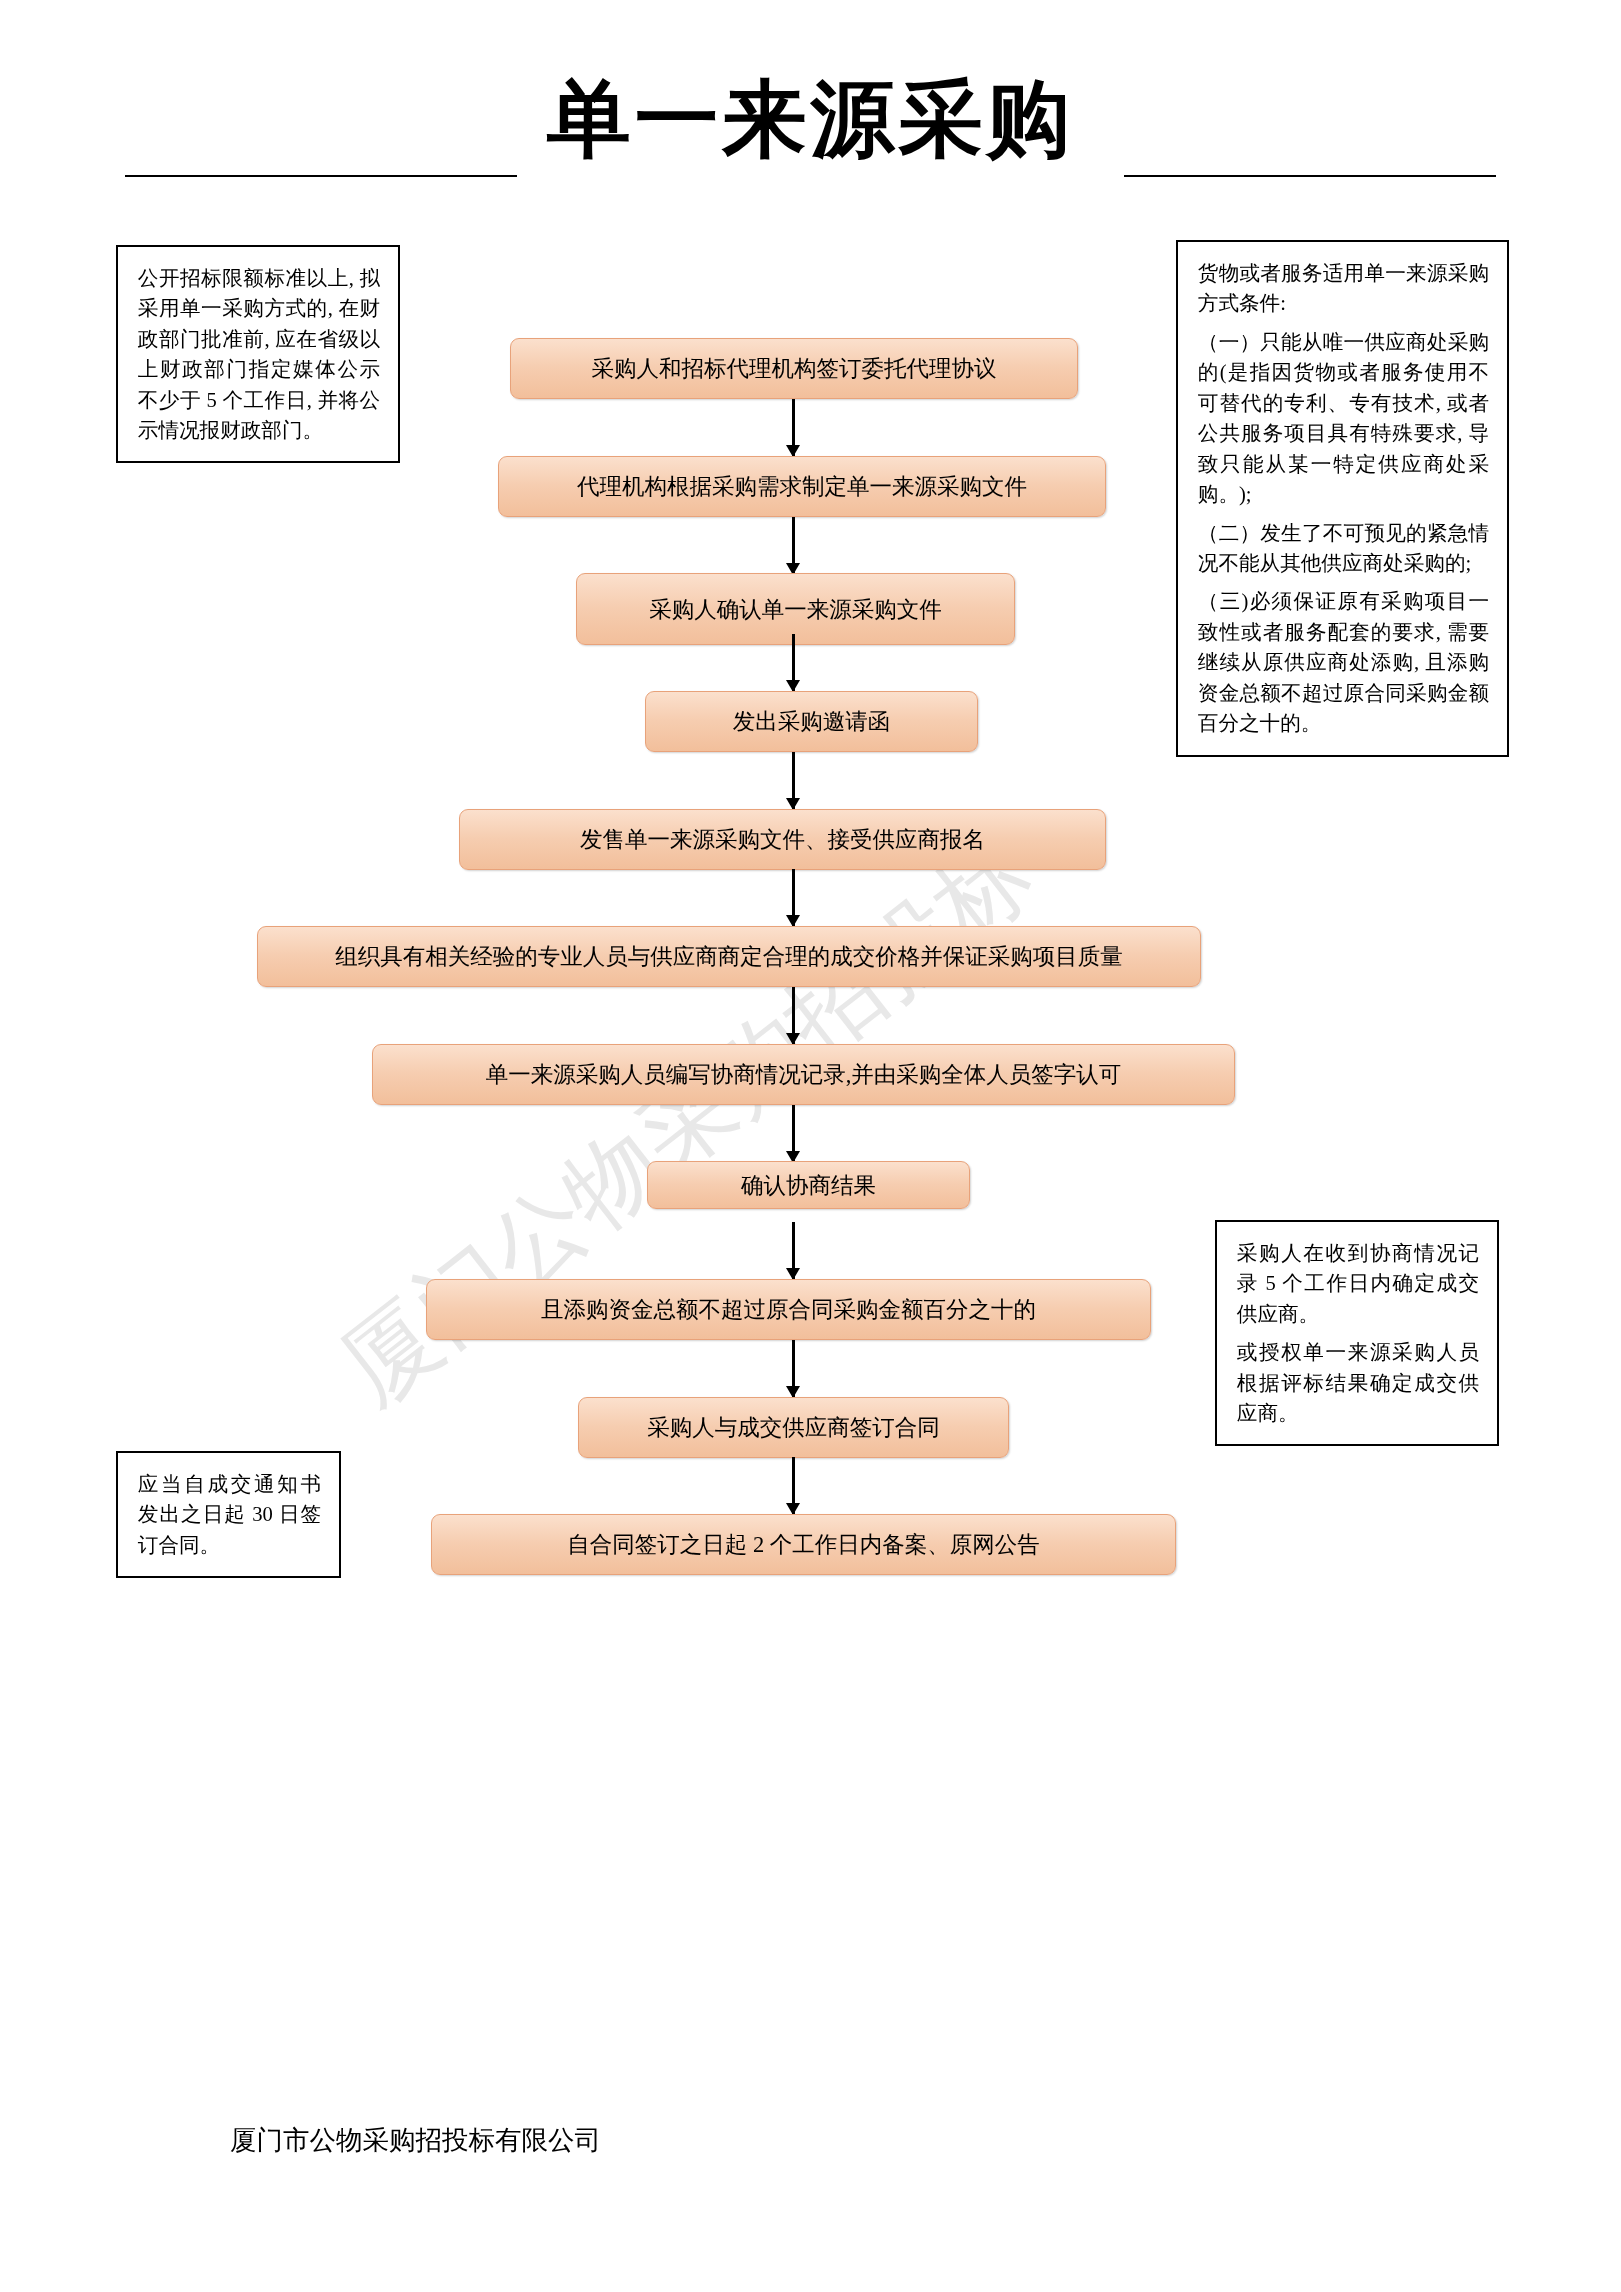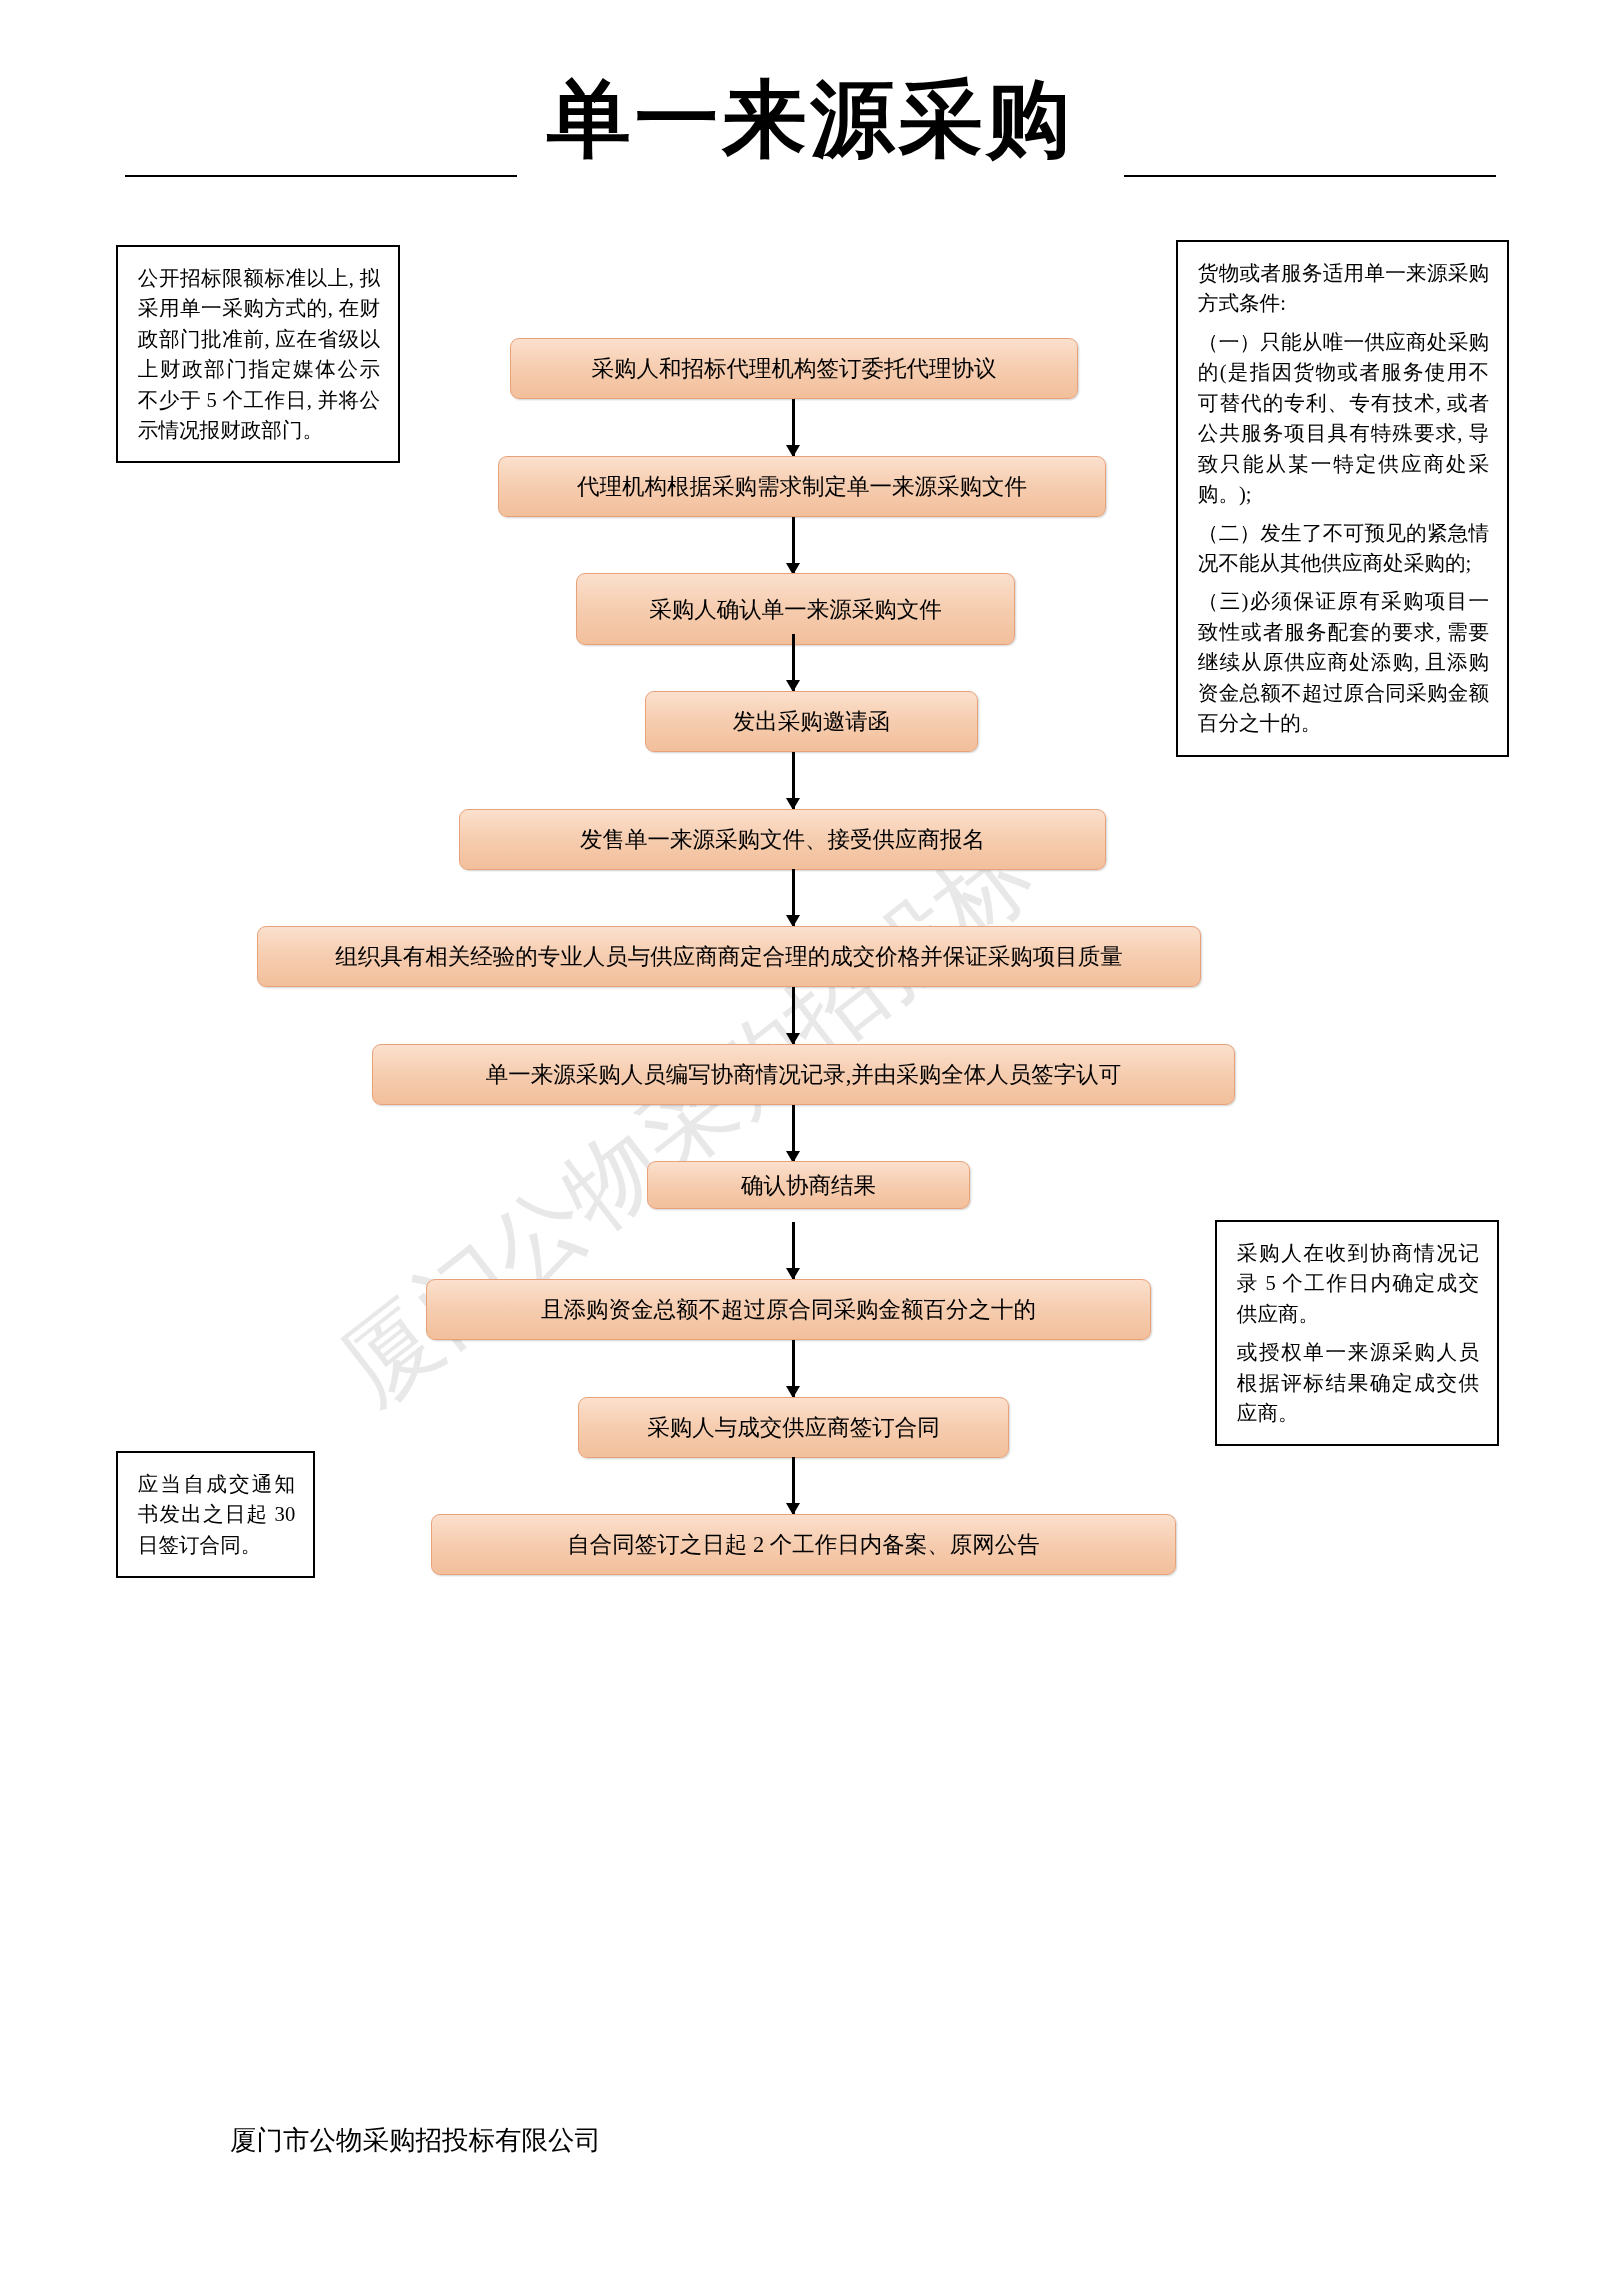--- a/index.html
+++ b/index.html
@@ -61,21 +61,21 @@
   .note-box p {
     margin: 8px;
   }
   .note-box p.indent {
     text-indent: 0;
   }
 
   #note-left-top   { left: 116px;  top: 245px;  width: 284px;  }
   #note-right-top  { left: 1176px; top: 240px;  width: 333px;  }
   #note-right-mid  { left: 1215px; top: 1220px; width: 284px;  }
-  #note-left-bottom{ left: 116px;  top: 1451px; width: 199px;  }
+  #note-left-bottom{ left: 116px;  top: 1451px; width: 225px;  }
 
   
   .node {
     position: absolute;
     box-sizing: border-box;
     border: 1px solid #e8a27a;
     border-radius: 9px;
     background: linear-gradient(to bottom, #fbe0cd 0%, #f6cdb0 48%, #f2bf9b 100%);
     color: #000;
     font-size: 22.5px;

